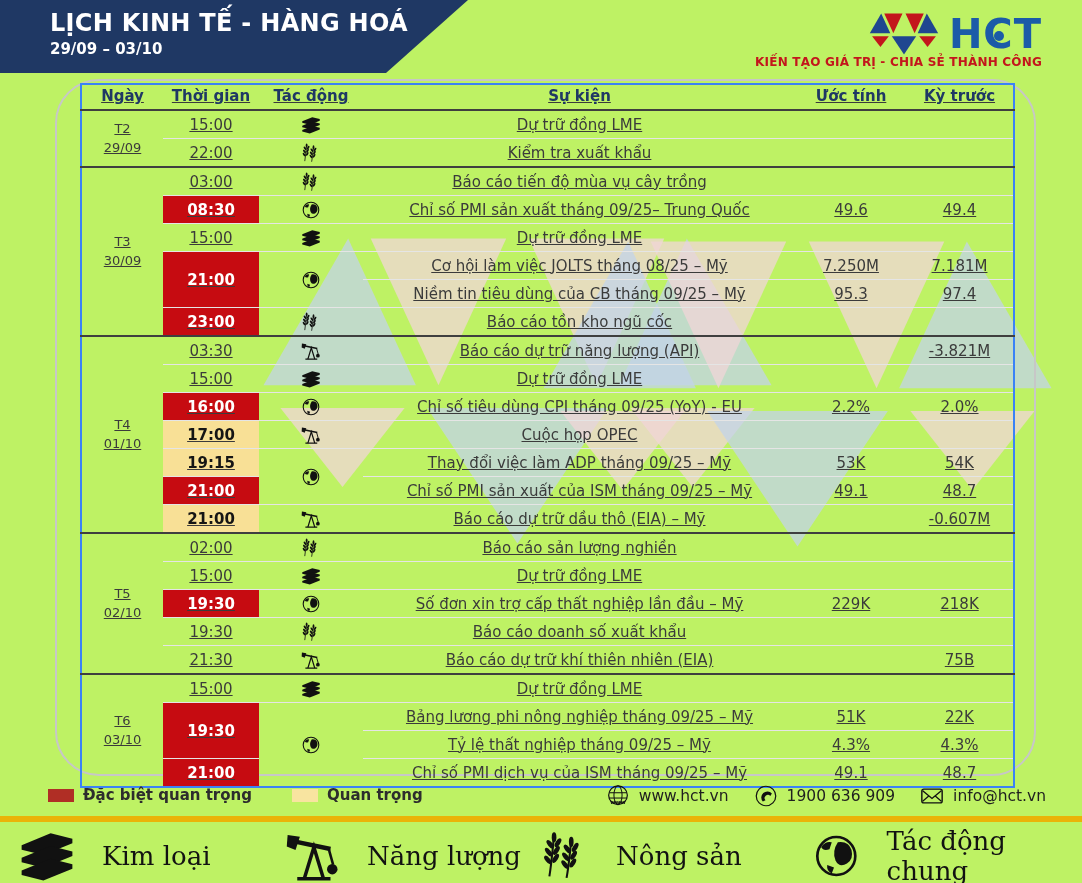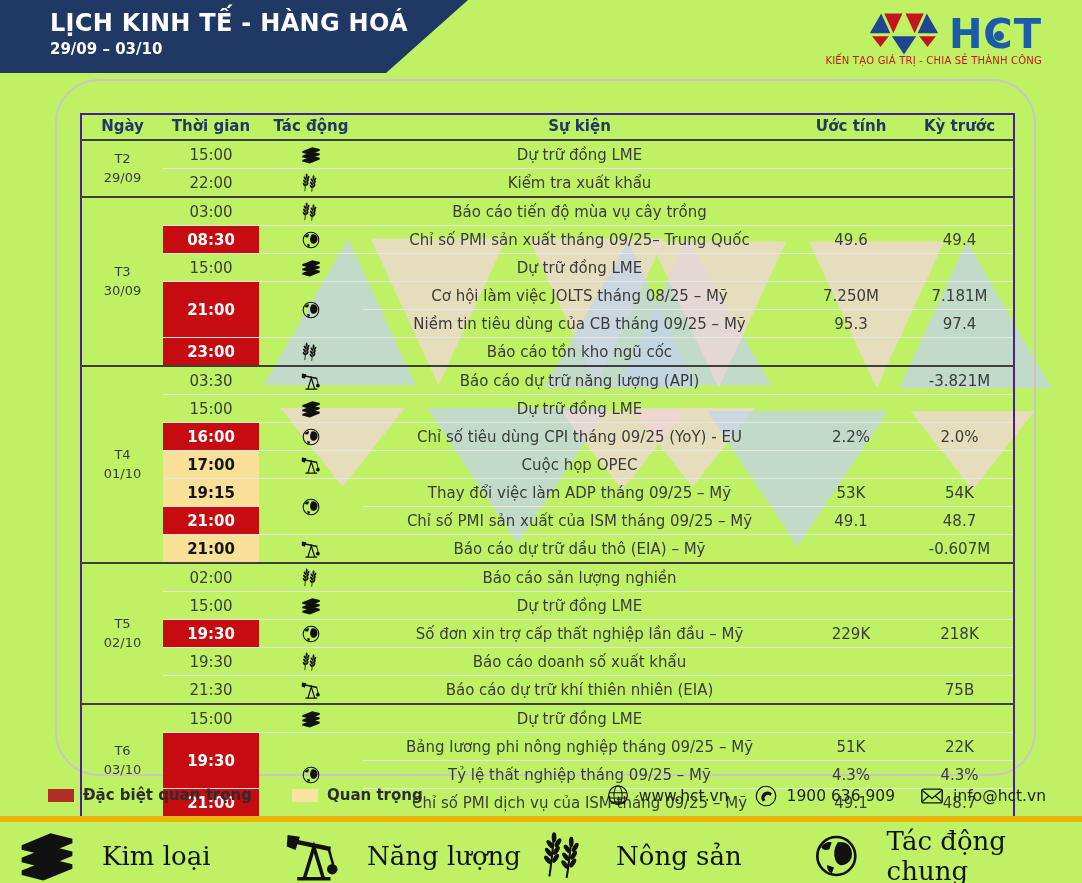--- a/index.html
+++ b/index.html
@@ -12,33 +12,33 @@
           color:#fff;box-sizing:border-box;padding:9px 0 0 50px;z-index:3;}
   .banner-title{font-size:24px;font-weight:bold;letter-spacing:.3px;line-height:28px;}
   .banner-sub{font-size:15px;font-weight:bold;margin-top:3px;}
 
   
   .logo{position:absolute;right:40px;top:10px;display:flex;flex-direction:column;align-items:flex-end;z-index:3;}
   .logo-top{display:flex;align-items:center;gap:7px;}
   .logo-gem{width:76px;height:48px;}
   .logo-text{font-size:40px;font-weight:bold;color:#1B5BA8;line-height:44px;position:relative;letter-spacing:1px;}
   .logo-dot{position:absolute;left:45px;top:19px;width:10px;height:10px;border-radius:50%;background:#1B5BA8;}
-  .logo-tagline{font-size:10px;font-weight:normal;color:#C3161C;margin-top:-3px;letter-spacing:.2px;white-space:nowrap;}
+  .logo-tagline{font-size:12px;font-weight:bold;color:#C3161C;margin-top:-3px;letter-spacing:.2px;white-space:nowrap;}
 
   
   .frame{position:absolute;left:55px;top:79px;width:981px;height:697px;
          border:2px solid #C7C7C7;border-radius:44px;box-sizing:border-box;z-index:1;}
   .wm{position:absolute;z-index:0;opacity:.75;}
   .wm-a{left:235px;top:216px;width:565px;height:350px;}
   .wm-b{left:515px;top:219px;width:565px;height:350px;}
 
   
-  table.cal{position:absolute;left:80px;top:113px;width:933px;z-index:2;
+  table.cal{position:absolute;left:80px;top:83px;width:933px;z-index:2;
             border-collapse:collapse;table-layout:fixed;background:transparent;
-            border:2px solid #4c1d95;font-size:15px;}
+            border:2px solid #3b82f6;font-size:15px;text-decoration:underline;}
   table.cal th{color:#1F3864;font-weight:bold;font-size:15px;height:20px;
                padding:1px 0 3px;border-bottom:2px solid #3F3F3F;text-align:center;}
   table.cal td{height:27px;padding:0;text-align:center;vertical-align:middle;color:#3b3b3b;}
   tr.group-start td{border-top:2px solid #3F3F3F;}
   tr:not(.group-start) td{border-top:1px solid #E5E5E5;}
   td.day-cell{font-size:13px;line-height:1.4;color:#3b3b3b;}
   td.time-cell{font-size:15px;color:#2b2b2b;}
   td.time-cell.lvl-high{background:#C60B11;color:#fff;font-weight:bold;}
   td.time-cell.lvl-medium{background:#F8E096;color:#151515;font-weight:bold;}
   td.event-cell{text-align:left;padding-left:54px;}

